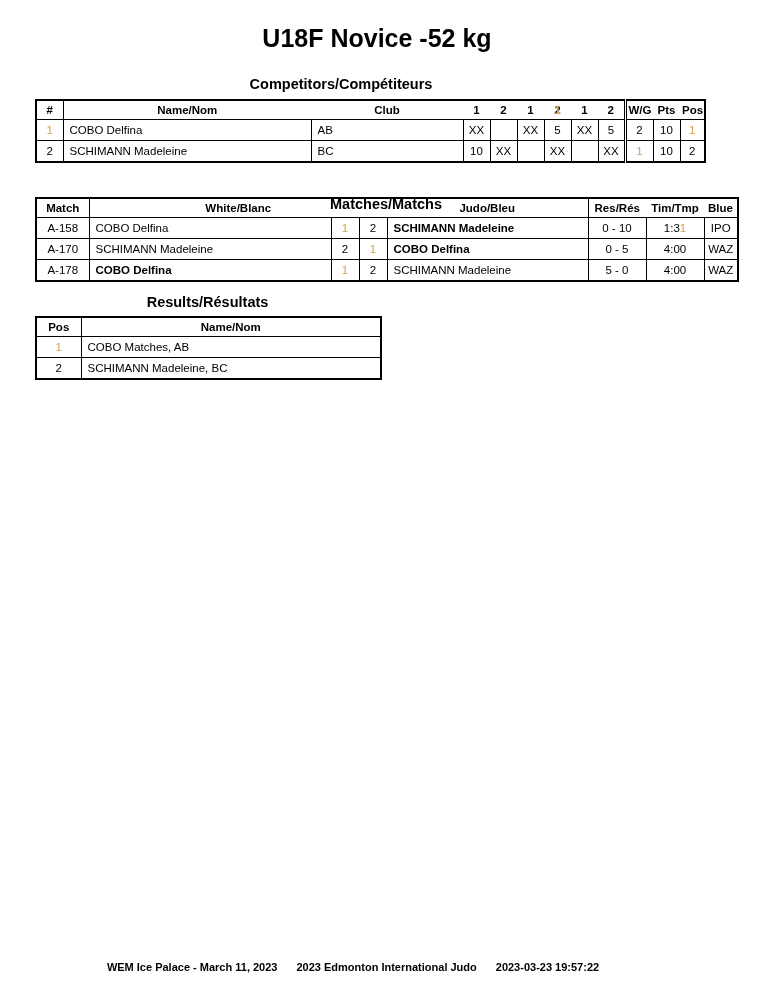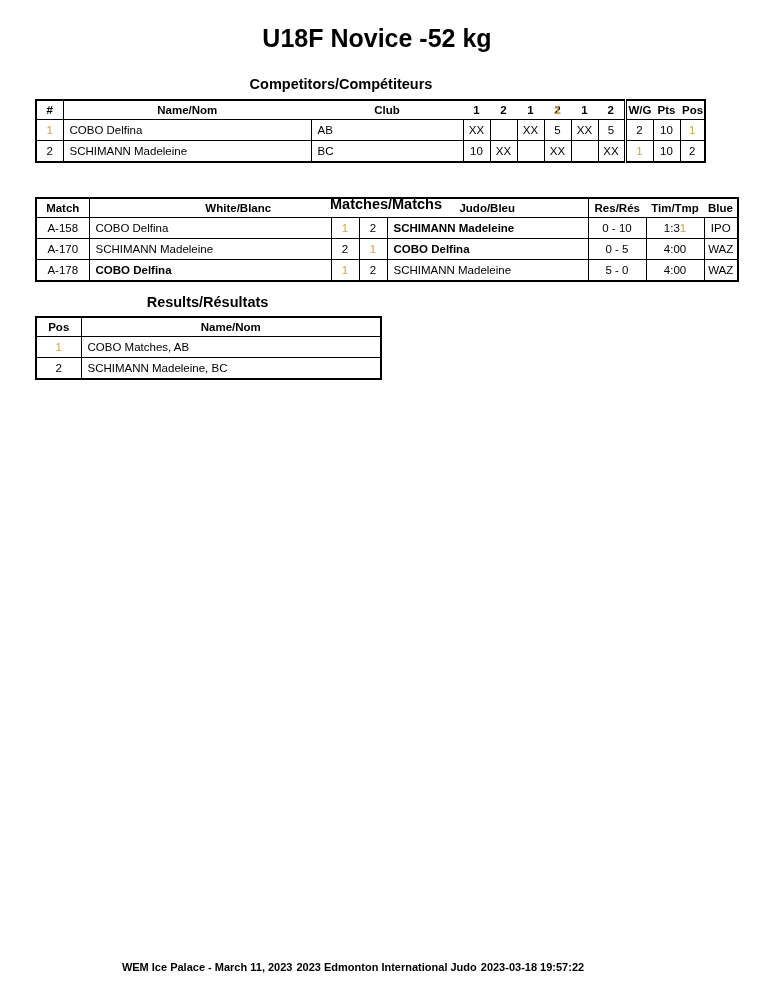--- a/index.html
+++ b/index.html
@@ -31,21 +31,21 @@
   }
   tr.hrow td.hline-r{border-right:1px solid #000;}
   td.txt-l{text-align:left;padding-left:6px;margin-left:42px;}
   td.thick-l, tr.hrow td.thick-l{border-left:3px double #000;}
   .accent{color:var(--accent,#D2A24C);}
   .b{font-weight:bold;}
   .overlap{position:relative;display:inline-block;min-width:7px;}
   .overlap .overlay{position:absolute;left:0;top:0;width:100%;text-align:center;}
   .footer{
     top:961px;left:0;width:706px;
-    display:flex;justify-content:center;gap:4px;
+    display:flex;justify-content:center;gap:19px;
     font-size:11px;font-weight:bold;
   }
 </style>
 </head>
 <body>
 
 <div class="abs page-title">U18F Novice -52 kg</div>
 
 <div class="abs sec-heading" style="top:76px;left:35px;width:612px;">Competitors/Compétiteurs</div>
 
@@ -186,14 +186,14 @@
   <tr>
     <td>2</td>
     <td class="txt-l">SCHIMANN Madeleine, BC</td>
   </tr>
 </tbody>
   </table>
 
 <div class="abs footer">
   <span>WEM Ice Palace - March 11, 2023</span>
   <span>2023 Edmonton International Judo</span>
-  <span>2023-03-18 19:57:22</span>
+  <span>2023-03-23 19:57:22</span>
 </div>
 
 </body></html>

